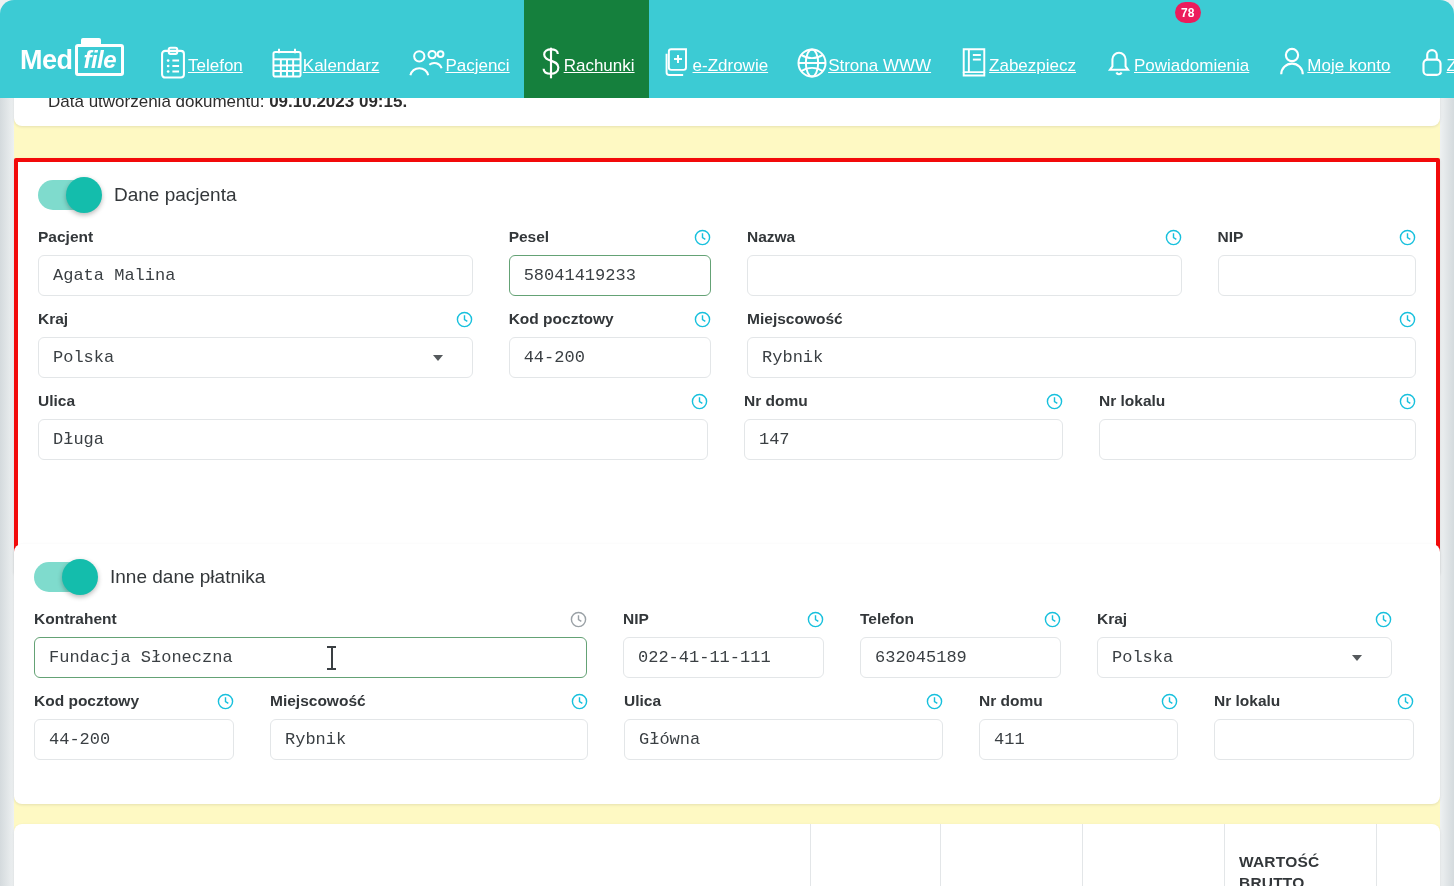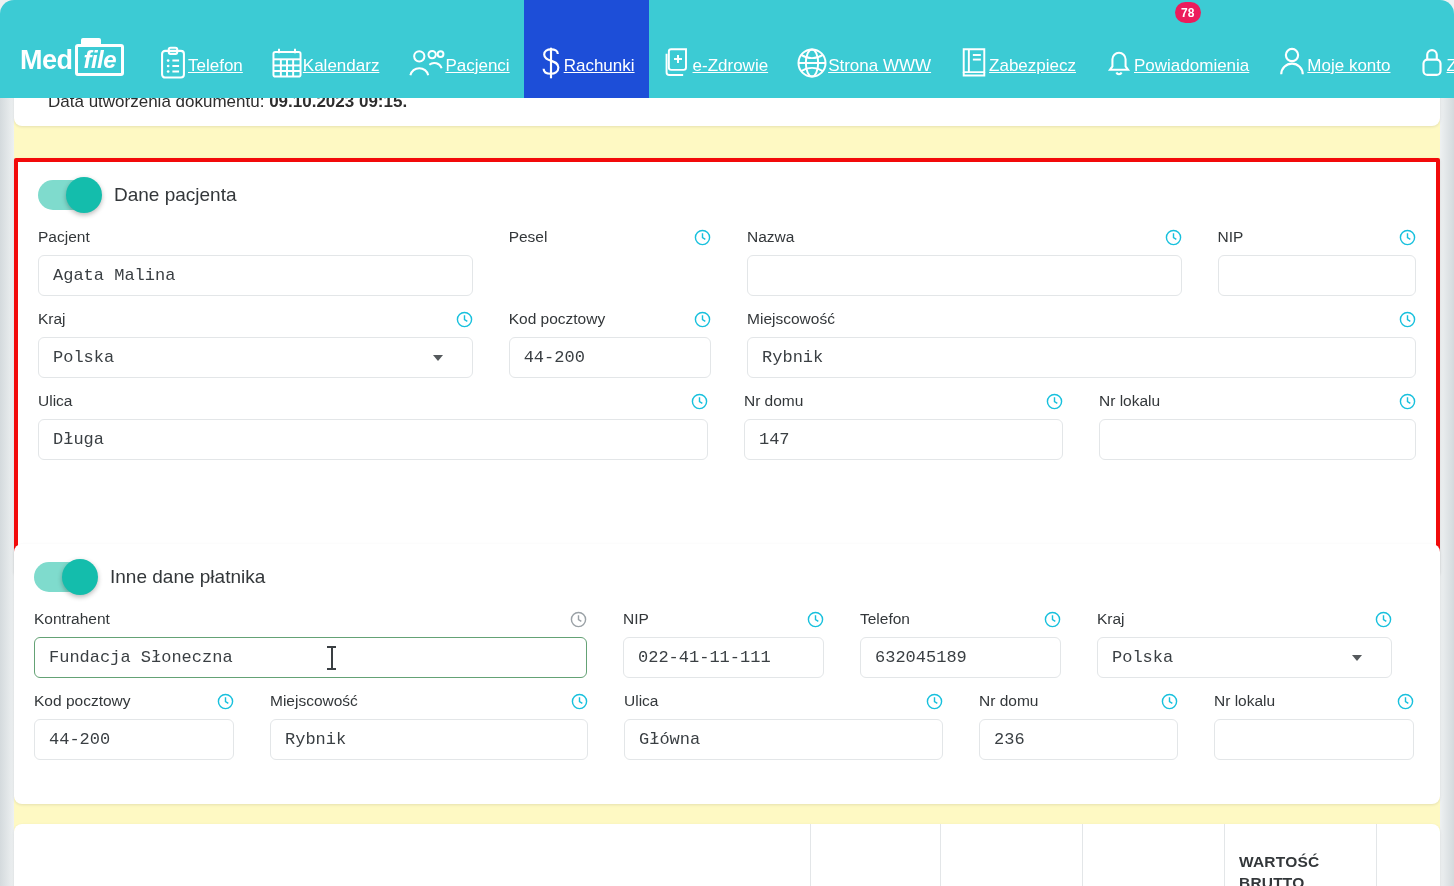--- a/index.html
+++ b/index.html
@@ -56,21 +56,21 @@
   .nav-items { display: flex; align-items: flex-start; height: 98px; }
   .nav-item {
     height: 120px;
     padding: 11px 14px 0 14px;
     display: flex; flex-direction: row;
     align-items: center; justify-content: flex-start;
     color: #ffffff; cursor: pointer;
     position: relative;
     text-decoration: underline;
   }
-  .nav-item.active { background: #1d4ed8; }
+  .nav-item.active { background: #15803d; }
   .nav-icon {
     height: 38px; display: flex; align-items: center; justify-content: center;
     margin-bottom: 6px;
   }
   .nav-label { font-size: 17px; white-space: nowrap; line-height: 1; }
   .nav-right { margin-left: auto; display: flex; align-items: flex-start; height: 98px; padding-right: 4px;}
   .badge {
     position: absolute;
     top: 2px; left: 50%; margin-left: -2px;
     background: #ec1c5c; color: #fff;
@@ -157,21 +157,21 @@
   .toggle-label { font-size: 19px; color: #33373a; }
 
   
   .form-row { display: flex; gap: 36px; margin-bottom: 12px; }
   .field { display: flex; flex-direction: column; }
   .field-head {
     display: flex; align-items: center; justify-content: space-between;
     height: 22px; margin-bottom: 7px;
   }
   .field-label {
-    font-size: 15.5px; font-weight: normal; color: #33373a;
+    font-size: 15.5px; font-weight: bold; color: #33373a;
     white-space: nowrap;
   }
   .clock-icon { flex-shrink: 0; line-height: 0; margin-left: 10px; }
   .input {
     height: 41px;
     border: 1px solid #e3e6e8;
     border-radius: 6px;
     background: #fff;
     font-size: 17px; color: #3a3f43;
     padding: 0 14px;
@@ -390,20 +390,21 @@
         <div class="field" style="width:203px">
           <div class="field-head">
             <span class="field-label">Pesel</span>
             <span class="clock-icon">
               <svg width="17" height="17" viewBox="0 0 18 18" fill="none" stroke="#17c0dd" stroke-width="1.5">
                   <circle cx="9" cy="9" r="7.5"></circle>
                   <path d="M9 4.6 V9 l3 2"></path>
                 </svg>
             </span>
           </div>
+          <div class="input valid">58041419233</div>
         </div>
         <div class="field" style="width:436px">
           <div class="field-head">
             <span class="field-label">Nazwa</span>
             <span class="clock-icon">
               <svg width="17" height="17" viewBox="0 0 18 18" fill="none" stroke="#17c0dd" stroke-width="1.5">
                   <circle cx="9" cy="9" r="7.5"></circle>
                   <path d="M9 4.6 V9 l3 2"></path>
                 </svg>
             </span>
@@ -614,21 +615,21 @@
         <div class="field" style="width:199px">
           <div class="field-head">
             <span class="field-label">Nr domu</span>
             <span class="clock-icon">
               <svg width="17" height="17" viewBox="0 0 18 18" fill="none" stroke="#17c0dd" stroke-width="1.5">
                   <circle cx="9" cy="9" r="7.5"></circle>
                   <path d="M9 4.6 V9 l3 2"></path>
                 </svg>
             </span>
           </div>
-          <div class="input">236</div>
+          <div class="input">411</div>
         </div>
         <div class="field" style="width:200px">
           <div class="field-head">
             <span class="field-label">Nr lokalu</span>
             <span class="clock-icon">
               <svg width="17" height="17" viewBox="0 0 18 18" fill="none" stroke="#17c0dd" stroke-width="1.5">
                   <circle cx="9" cy="9" r="7.5"></circle>
                   <path d="M9 4.6 V9 l3 2"></path>
                 </svg>
             </span>

